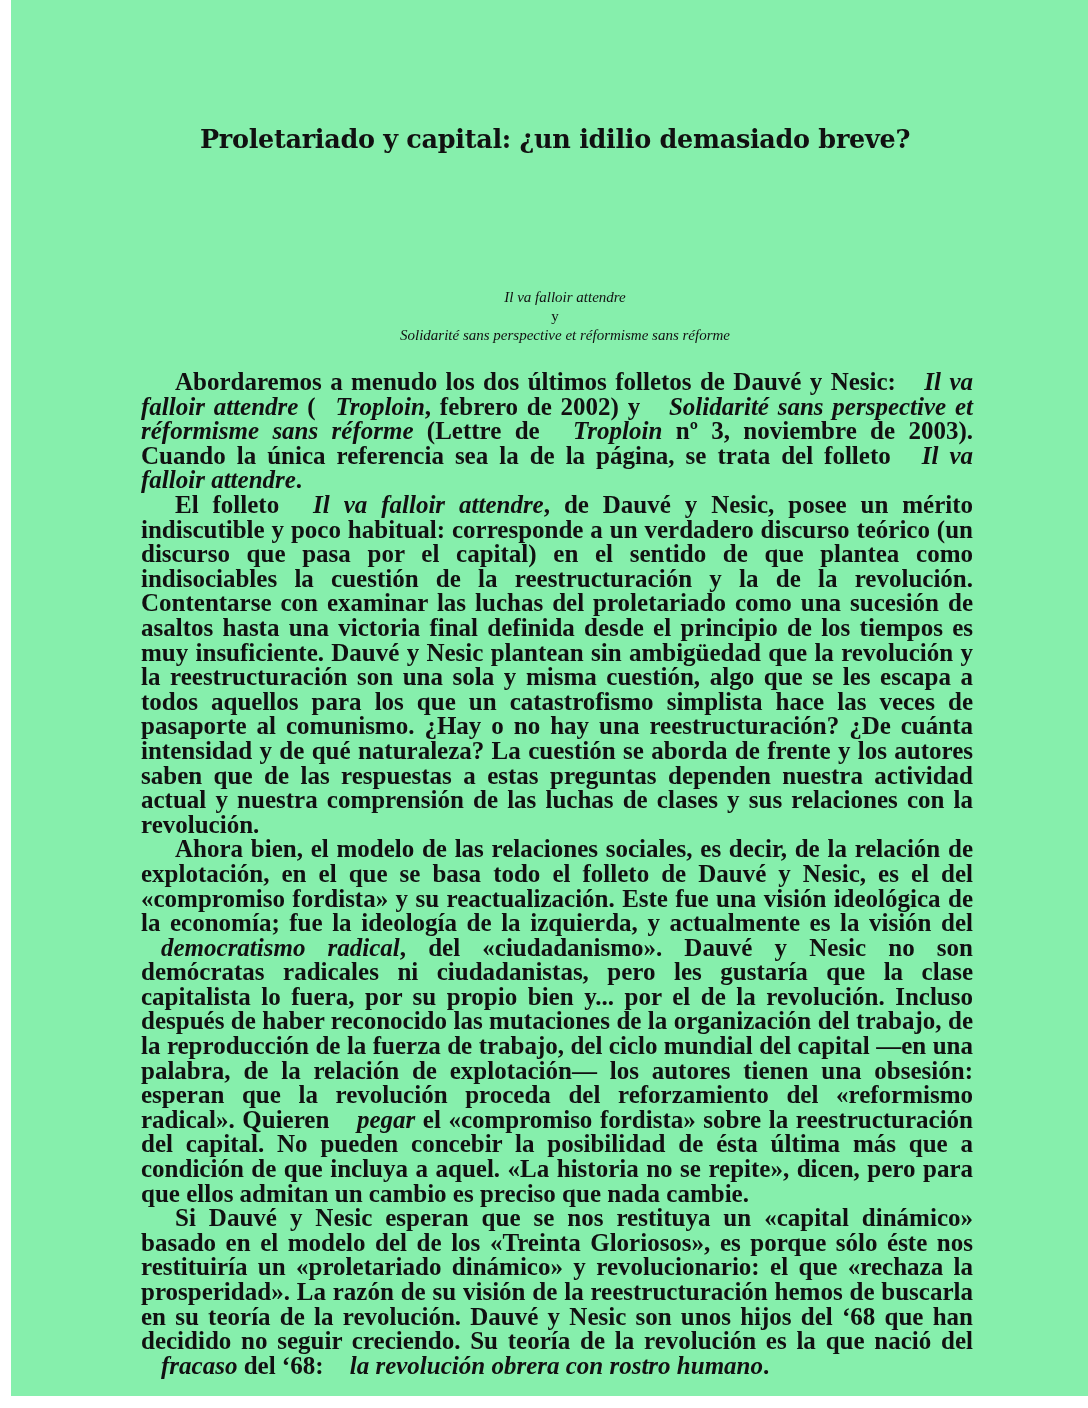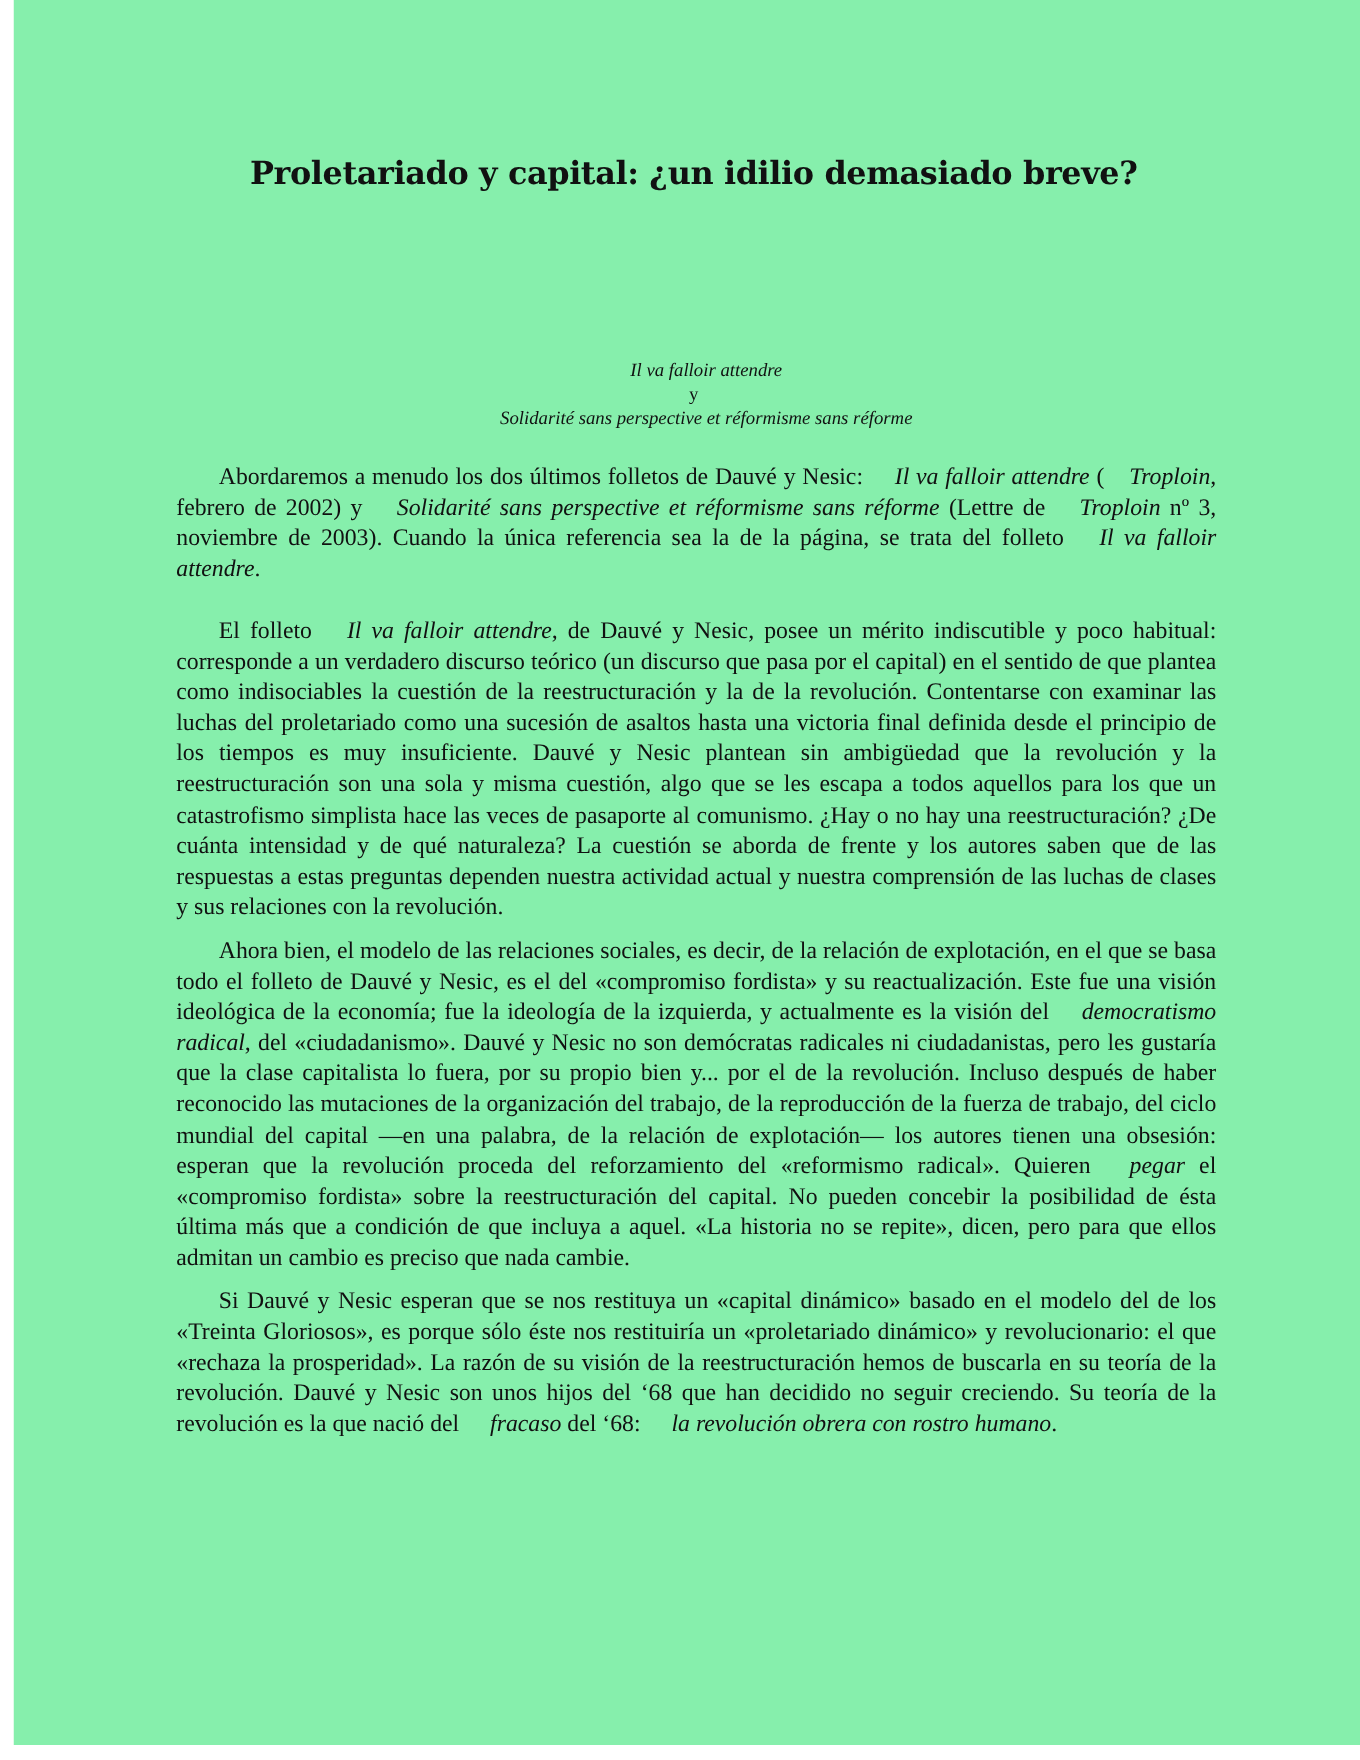--- a/index.html
+++ b/index.html
@@ -4,23 +4,23 @@
   <style>
     html, body { margin: 0; padding: 0; background: #ffffff; }
     body { width: 1088px; height: 1408px; position: relative; overflow: hidden; color: #111; font-family: "DejaVu Serif", serif; }
     .page { position: absolute; left: 11px; top: 0; width: 1088px; height: 1396px; background: #86efac; }
     .title { position: absolute; top: 124px; left: 0; width: 1088px; text-align: center; font-family: "DejaVu Serif", serif; font-weight: bold; font-size: 25.5px; letter-spacing: -0.3px; }
     .source { position: absolute; top: 180px; left: 0; width: 1088px; text-align: center; font-family: "Liberation Serif", serif; font-size: 19.5px; }
     .source i { font-style: italic; }
     .crit { position: absolute; top: 246px; left: 0; width: 1088px; text-align: center; font-family: "Liberation Serif", serif; font-size: 14.5px; }
     .works { position: absolute; top: 288px; left: 0; width: 1088px; text-align: center; font-family: "Liberation Serif", serif; font-size: 15px; line-height: 19px; }
     .works .it { font-style: italic; }
-    .body { position: absolute; left: 130px; width: 832px; font-family: "Liberation Serif", serif; font-size: 19px; line-height: 24.6px; text-align: justify; }
+    .body { position: absolute; left: 130px; width: 832px; font-family: "Liberation Serif", serif; font-size: 25px; line-height: 24.6px; text-align: justify; font-weight: bold; }
     .body p { margin: 0; text-indent: 34px; }
-    .body p + p { margin-top: 10px; }
+    .body p + p { margin-top: 0; }
     #intro { top: 370px; }
     #main { top: 493px; }
     .it { font-style: italic; padding-left: 20px; }
   </style>
 </head>
 <body>
 
 <div class="page">
 
   <div class="title">Proletariado y capital: ¿un idilio demasiado breve?</div>

